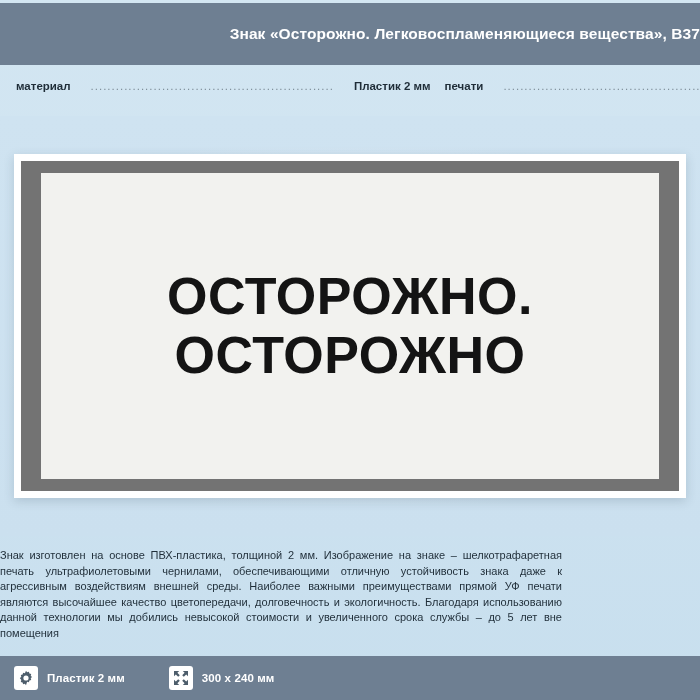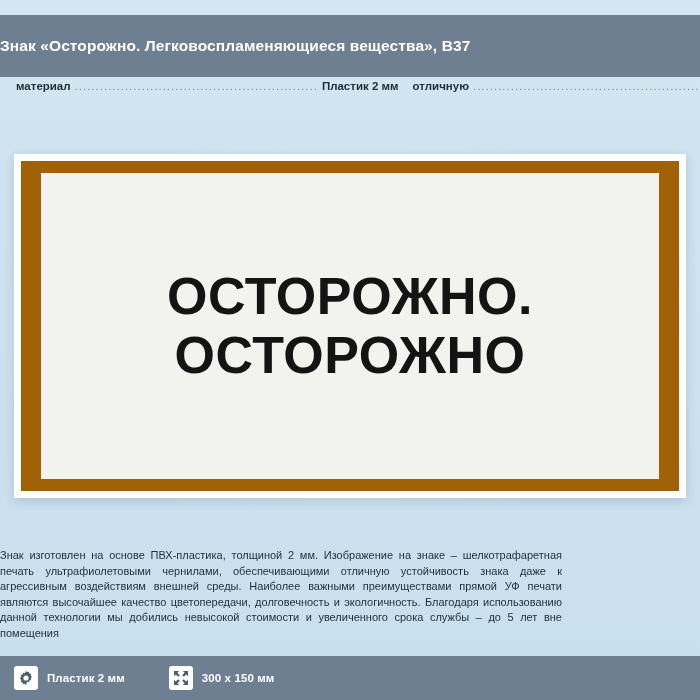--- a/index.html
+++ b/index.html
@@ -16,27 +16,27 @@
   .page {
     position: relative;
     width: 700px;
     height: 700px;
     background: linear-gradient(180deg, #d3e6f2 0%, #cde2f0 55%, #c8dfee 100%);
   }
 
   
   .header {
     position: absolute;
-    left: 0; top: 15px;
+    left: 0; top: 3px;
     width: 700px;
     height: 62px;
     background: #6e7f92;
     display: flex;
     align-items: center;
-    justify-content: flex-start;
+    justify-content: flex-end;
   }
   .header-title {
     color: #ffffff;
     font-size: 15.5px;
     font-weight: bold;
     letter-spacing: 0.1px;
     text-align: center;
   }
 
   
@@ -49,20 +49,21 @@
     align-items: center;
     padding: 0 16px;
     box-sizing: border-box;
     font-size: 11.5px;
     color: #2b3a46;
   }
   .spec-item {
     display: flex;
     align-items: baseline;
     white-space: nowrap;
+    gap: 16px;
   }
   .spec-item.first { flex: 1 1 49%; }
   .spec-item.second { flex: 1 1 51%; padding-left: 14px; }
   .spec-label {
     font-weight: bold;
     color: #1f2d38;
     font-size: 11.5px;
   }
   .spec-dots {
     flex: 1;
@@ -106,21 +107,21 @@
     width: 672px;
     height: 344px;
     background: #ffffff;
     box-shadow: 0 3px 10px rgba(40,60,80,0.18);
     box-sizing: border-box;
     padding: 7px;
   }
   .sign {
     width: 100%;
     height: 100%;
-    background: #a16207;
+    background: #737373;
     box-sizing: border-box;
     padding: 12px 20px;
   }
   .sign-inner {
     width: 100%;
     height: 100%;
     background: #f2f2ef;
     box-sizing: border-box;
     display: flex;
     flex-direction: column;
@@ -199,21 +200,21 @@
     <div class="header-title">Знак «Осторожно. Легковоспламеняющиеся вещества», B37</div>
   </div>
 
   <div class="spec-strip">
     <div class="spec-item first">
       <span class="spec-label">материал</span>
       <span class="spec-dots">..........................................................</span>
       <span class="spec-value">Пластик 2 мм</span>
     </div>
     <div class="spec-item second">
-      <span class="spec-label">отличную</span>
+      <span class="spec-label">печати</span>
       <span class="spec-dots">..............................................................................</span>
 
     </div>
   </div>
 
   <div class="sign-stage">
     <div class="sign-glow"></div>
     <div class="sign-wrap">
       <div class="sign">
         <div class="sign-inner">
@@ -240,17 +241,17 @@
       <span class="footer-icon">
         <svg width="16" height="16" viewBox="0 0 16 16" aria-hidden="true">
           <g fill="#4d5d6b">
             <path d="M1 1h5.2L4.4 2.8 6.8 5.2 5.2 6.8 2.8 4.4 1 6.2z"></path>
             <path d="M15 1v5.2l-1.8-1.8-2.4 2.4-1.6-1.6 2.4-2.4L9.8 1z"></path>
             <path d="M1 15v-5.2l1.8 1.8 2.4-2.4 1.6 1.6-2.4 2.4L6.2 15z"></path>
             <path d="M15 15h-5.2l1.8-1.8-2.4-2.4 1.6-1.6 2.4 2.4 1.8-1.8z"></path>
           </g>
         </svg>
       </span>
-      <span class="footer-text">300 х 150 мм</span>
+      <span class="footer-text">300 х 240 мм</span>
     </div>
   </div>
 
 </div>
 
 </body></html>

